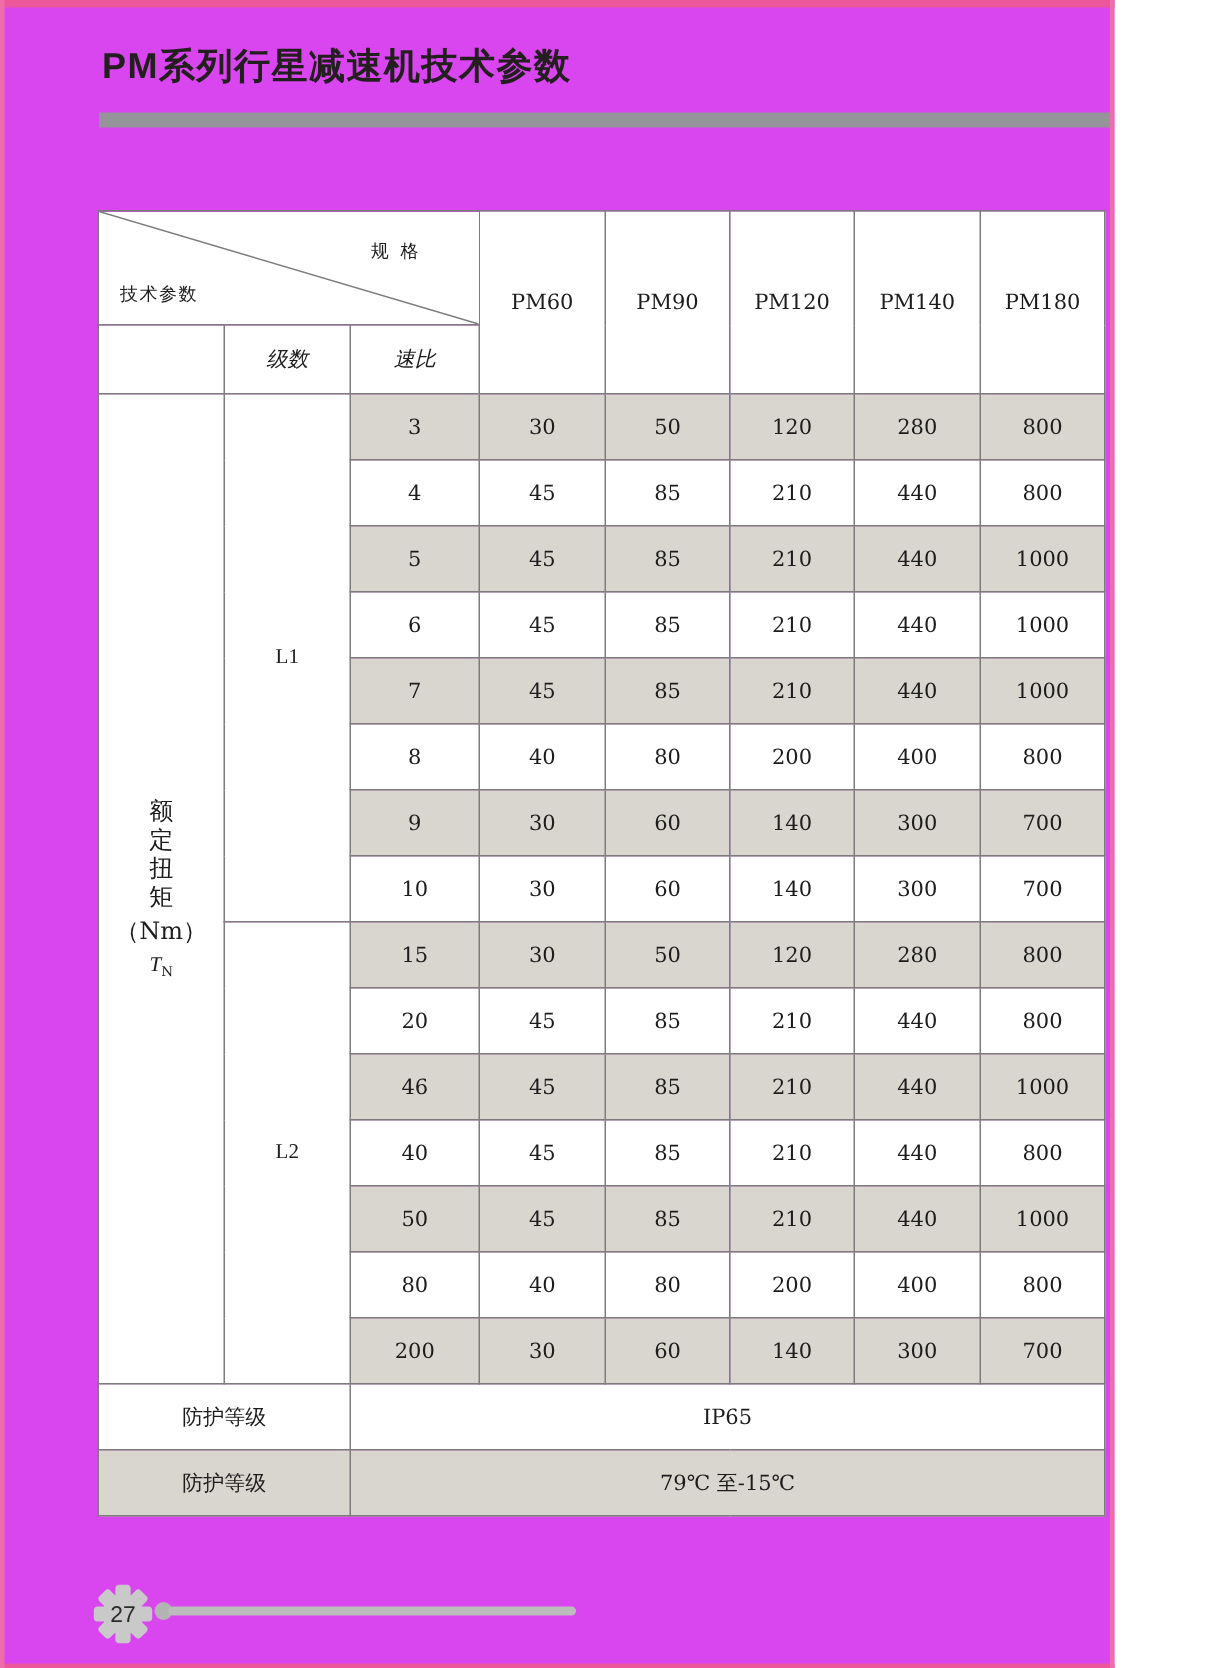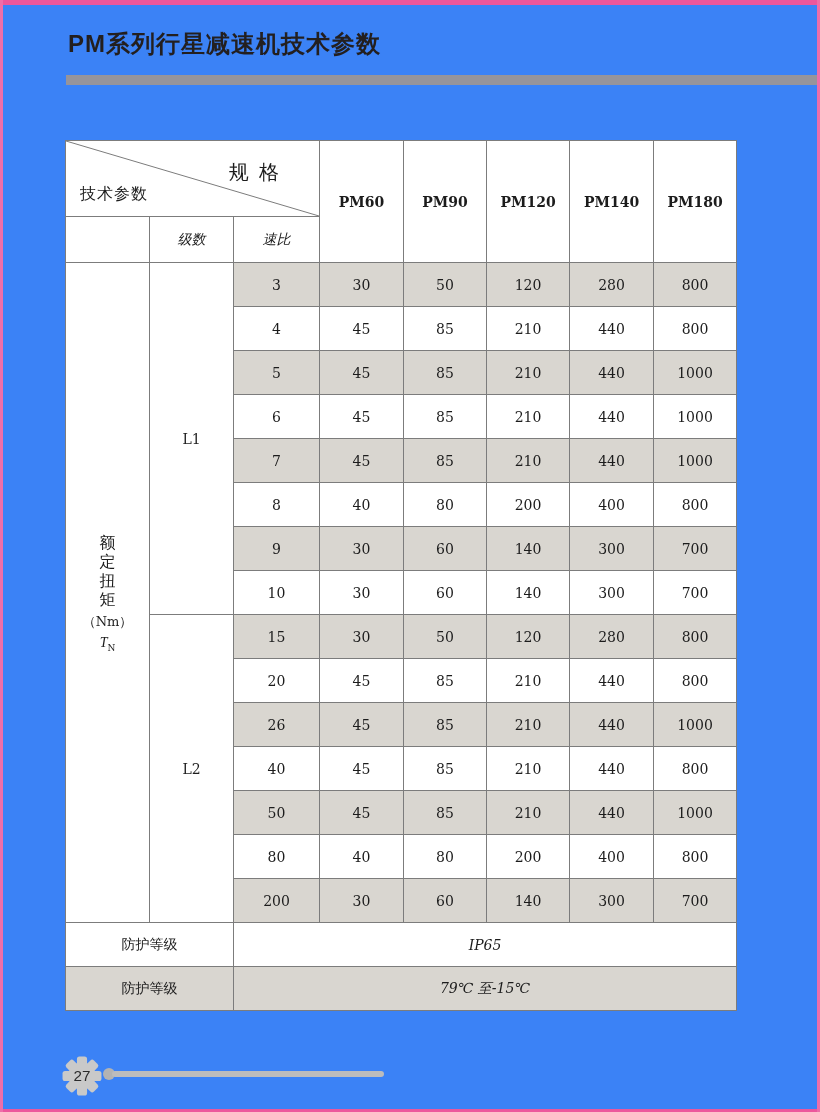--- a/index.html
+++ b/index.html
@@ -1,17 +1,17 @@
 <!DOCTYPE html>
 <html><head>
 <meta charset="utf-8">
 <style>
   html,body { margin:0; padding:0; background:#ffffff; }
   .page {
-    position:relative; width:820px; height:1112px; background:#3b82f6;
+    position:relative; width:743px; height:1112px; background:#d946ef;
     font-family:"Liberation Sans", sans-serif; overflow:hidden;
   }
   
   .frame-top    { position:absolute; left:0; top:0; width:820px; height:5px; background:#ec579c; }
   .frame-bottom { position:absolute; left:0; bottom:0; width:820px; height:3px; background:#ec579c; }
   .frame-left   { position:absolute; left:0; top:0; width:3px; height:1112px; background:#ee6ea9; }
   .frame-right  { position:absolute; right:0; top:0; width:3px; height:1112px; background:#ee6ea9; }
 
   .title {
     position:absolute; left:68px; top:28px; font-size:24px; font-weight:bold;
@@ -22,37 +22,37 @@
   
   table.spec {
     position:absolute; left:65px; top:140px; width:671px;
     border-collapse:collapse; table-layout:fixed;
     font-family:"DejaVu Serif","Liberation Serif",serif; color:#1c1c1c;
   }
   table.spec td { border:1px solid #7c7c7c; text-align:center; vertical-align:middle;
     padding:0; font-size:14px; background:#ffffff; }
   tr.hdr1 { height:76px; } tr.hdr2 { height:46px; }
   tr.body-row { height:44px; } tr.foot-row { height:44px; }
-  td.pm-head { font-size:15px;font-weight:bold; }
+  td.pm-head { font-size:15px; }
   td.diag { position:relative; padding:0; }
   td.diag svg.diag-line { position:absolute; left:0; top:0; width:100%; height:100%; display:block; }
-  .diag-tr { position:absolute; right:38px; top:18px; font-size:20px; letter-spacing:2px; }
-  .diag-bl { position:absolute; left:14px; bottom:11px; font-size:16px; letter-spacing:1px; }
+  .diag-tr { position:absolute; right:38px; top:18px; font-size:12px; letter-spacing:2px; }
+  .diag-bl { position:absolute; left:14px; bottom:11px; font-size:12px; letter-spacing:1px; }
   td.subhead { font-size:16px;font-style:italic; }
-  td.stage-cell { background:#d9d6d0; font-size:15px; }
+  td.stage-cell { background:#d9d6d0; font-size:15px;font-family:Liberation Serif, serif; }
   tr.shaded td.d { background:#d9d6d0; }
   td.torque-cell { background:#ffffff; }
   .torque { display:flex; flex-direction:column; align-items:center; justify-content:center; gap:1px; }
   .torque .vert span { display:block; font-size:16px; line-height:19px; }
-  .torque .unit { font-size:13px; margin-top:3px; }
+  .torque .unit { font-size:16px; margin-top:3px; }
   .torque .sym { font-size:14px; margin-top:2px; }
   .torque .sym i { font-family:"Liberation Serif",serif; }
   .torque .sym sub { font-size:9px; }
   td.flabel { font-size:15px;margin-top:15px; }
-  td.fvalue { font-size:14px;font-style:italic; }
+  td.fvalue { font-size:14px; }
   tr.foot-shaded td { background:#d9d6d0; }
 
   
   .footer-gear { position:absolute; left:60px; top:1054px; width:44px; height:44px; }
   .footer-dot  { position:absolute; left:103px; top:1068px; width:12px; height:12px;
                  border-radius:50%; background:#b3b3b3; }
   .footer-line { position:absolute; left:112px; top:1071px; width:272px; height:6px;
                  background:#bcbcbc; border-radius:3px; }
 </style>
 </head>
@@ -188,21 +188,21 @@
         </tr>
         <tr class="body-row">
           <td class="d">20</td>
           <td class="d">45</td>
           <td class="d">85</td>
           <td class="d">210</td>
           <td class="d">440</td>
           <td class="d">800</td>
         </tr>
         <tr class="body-row shaded">
-          <td class="d">26</td>
+          <td class="d">46</td>
           <td class="d">45</td>
           <td class="d">85</td>
           <td class="d">210</td>
           <td class="d">440</td>
           <td class="d">1000</td>
         </tr>
         <tr class="body-row">
           <td class="d">40</td>
           <td class="d">45</td>
           <td class="d">85</td>

